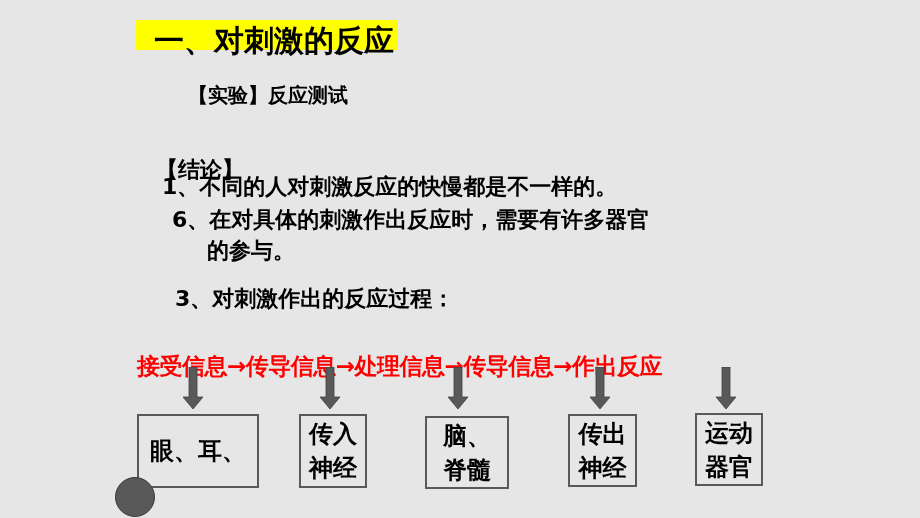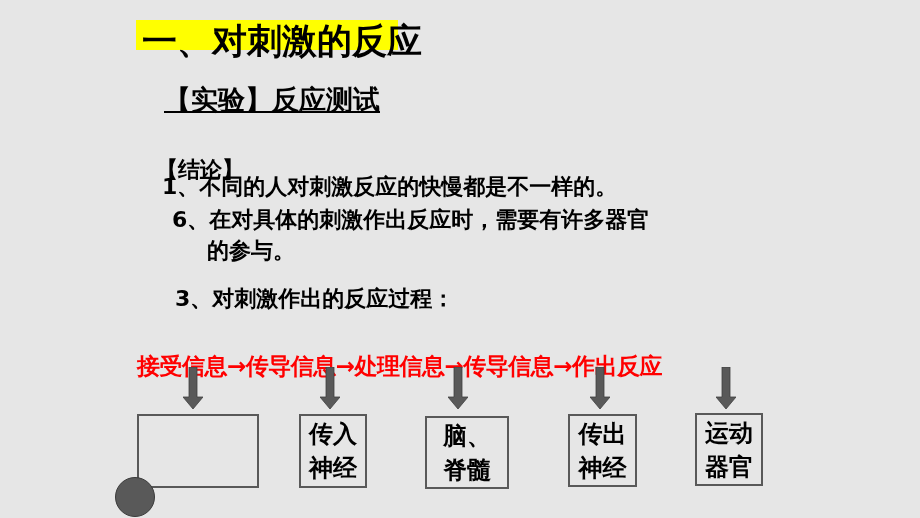--- a/index.html
+++ b/index.html
@@ -6,24 +6,24 @@
   body {
     width:920px; height:518px; position:relative; overflow:hidden;
     background:#e6e6e6;
     font-family:"DejaVu Sans","Liberation Sans",sans-serif;
     color:#000;
   }
   .abs { position:absolute; }
   .title-box {
     left:136px; top:20px; width:262px; height:30px;
     background:#ffff00;
-    font-size:35px; font-weight:bold; line-height:42px;
-    padding-left:6px; box-sizing:border-box; white-space:nowrap;
+    font-size:30px; font-weight:bold; line-height:42px;
+    padding-left:18px; box-sizing:border-box; white-space:nowrap;
   }
-  .subtitle { left:164px; top:82px; font-size:27px; font-weight:bold; white-space:nowrap;text-decoration:underline; }
+  .subtitle { left:188px; top:82px; font-size:20px; font-weight:bold; white-space:nowrap; }
   .txt { font-size:22px; font-weight:bold; white-space:nowrap; line-height:30px; }
   .flow {
     left:137px; top:326px; font-size:23px; font-weight:bold; color:#ff0000;
     white-space:nowrap; letter-spacing:-0.5px;margin-top:25px;
   }
   .arrow { width:20px; height:42px; }
   .box {
     border:2px solid #595959; background:#e6e6e6; box-sizing:border-box;
     font-size:24px; font-weight:bold; line-height:34px;
     display:flex; flex-direction:column; justify-content:center; align-items:center;
@@ -58,20 +58,21 @@
   <polygon points="6,0 14,0 14,30 20,30 10,42 0,30 6,30" fill="#595959" stroke="#404040" stroke-width="0.8"></polygon>
 </svg>
 <svg class="abs arrow" style="left:590px; top:367px;" viewBox="0 0 20 42">
   <polygon points="6,0 14,0 14,30 20,30 10,42 0,30 6,30" fill="#595959" stroke="#404040" stroke-width="0.8"></polygon>
 </svg>
 <svg class="abs arrow" style="left:716px; top:367px;" viewBox="0 0 20 42">
   <polygon points="6,0 14,0 14,30 20,30 10,42 0,30 6,30" fill="#595959" stroke="#404040" stroke-width="0.8"></polygon>
 </svg>
 
 <div class="abs box" style="left:137px; top:414px; width:122px; height:74px;">
+  <span>眼、耳、</span>
 </div>
 <div class="abs box" style="left:299px; top:414px; width:68px; height:74px;">
   <span>传入</span>
   <span>神经</span>
 </div>
 <div class="abs box" style="left:425px; top:416px; width:84px; height:73px;">
   <span>脑、</span>
   <span>脊髓</span>
 </div>
 <div class="abs box" style="left:568px; top:414px; width:69px; height:73px;">

